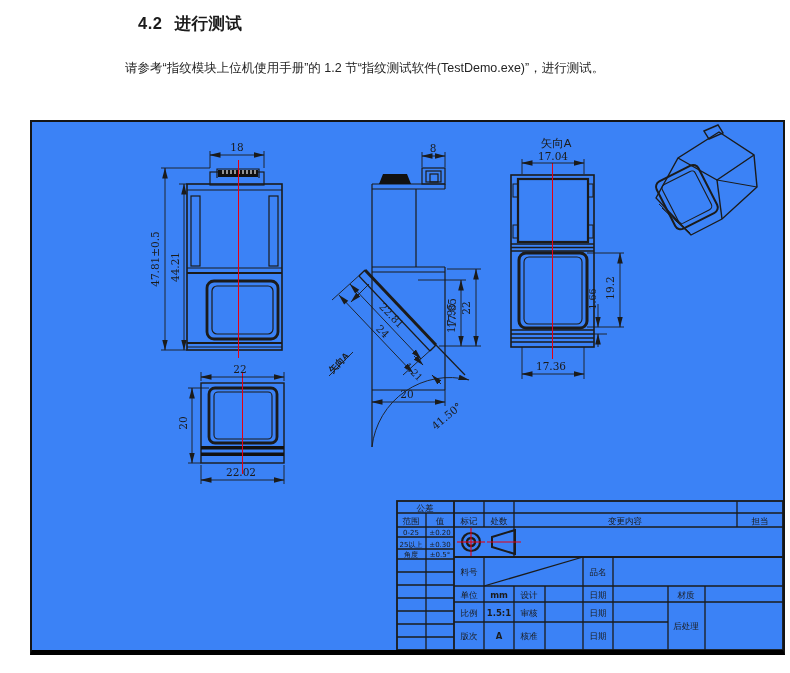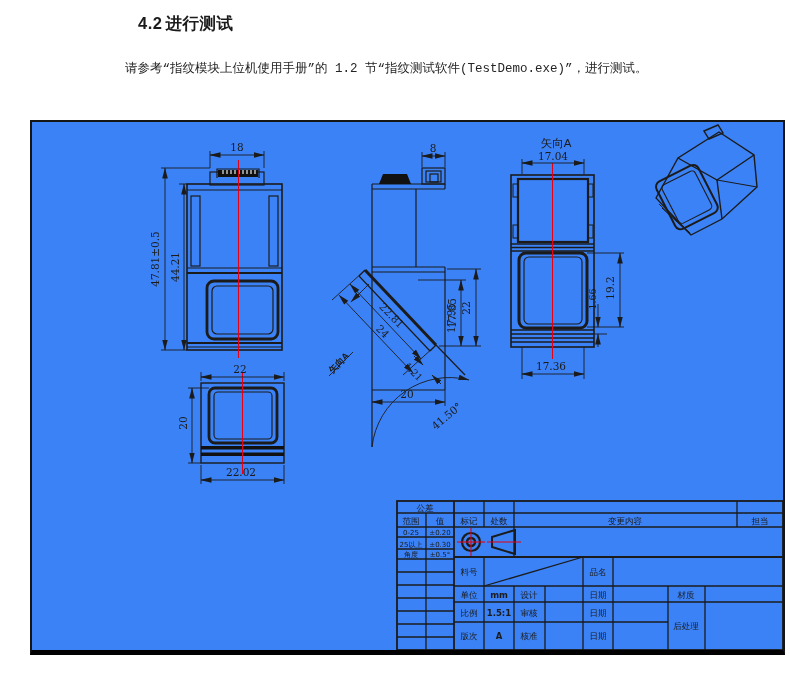--- a/index.html
+++ b/index.html
@@ -1,22 +1,22 @@
 <!DOCTYPE html>
 <html><head>
 <meta charset="utf-8">
 <style>
   html,body{margin:0;padding:0;background:#ffffff;}
   body{width:790px;height:673px;position:relative;overflow:hidden;
        font-family:"Liberation Sans",sans-serif;color:#1c1c1c;}
   .heading{position:absolute;left:138px;top:13px;font-weight:bold;font-size:16.5px;
            color:#1b1b1b;letter-spacing:.5px;font-family:"Liberation Sans",sans-serif;}
-  .heading .num{margin-right:3px;}
+  .heading .num{margin-right:12px;}
   .intro{position:absolute;left:125px;top:60px;width:560px;font-size:12.5px;
-         color:#252525;font-family:Liberation Mono, monospace;}
+         color:#252525;font-family:Liberation Sans, sans-serif;}
   .frame{position:absolute;left:30px;top:120px;width:751px;height:528px;
          border:2px solid #151515;border-bottom:5px solid #000;background:#3b82f6;}
   svg text{fill:#1b1b1b;}
   .dim{font-family:"DejaVu Serif","Liberation Serif",serif;font-size:10.5px;}
   .dimS{font-family:"DejaVu Serif","Liberation Serif",serif;font-size:9.5px;}
   .cjk{font-family:"Liberation Sans",sans-serif;font-size:9px;}
   .cjkB{font-family:"Liberation Sans",sans-serif;font-size:11.5px;}
   .tbl{font-family:"Liberation Sans",sans-serif;font-size:8.5px;}
   .tblS{font-family:"DejaVu Sans","Liberation Sans",sans-serif;font-size:7px;}
   .tblV{font-family:"DejaVu Sans","Liberation Sans",sans-serif;font-size:8.5px;font-weight:bold;}

